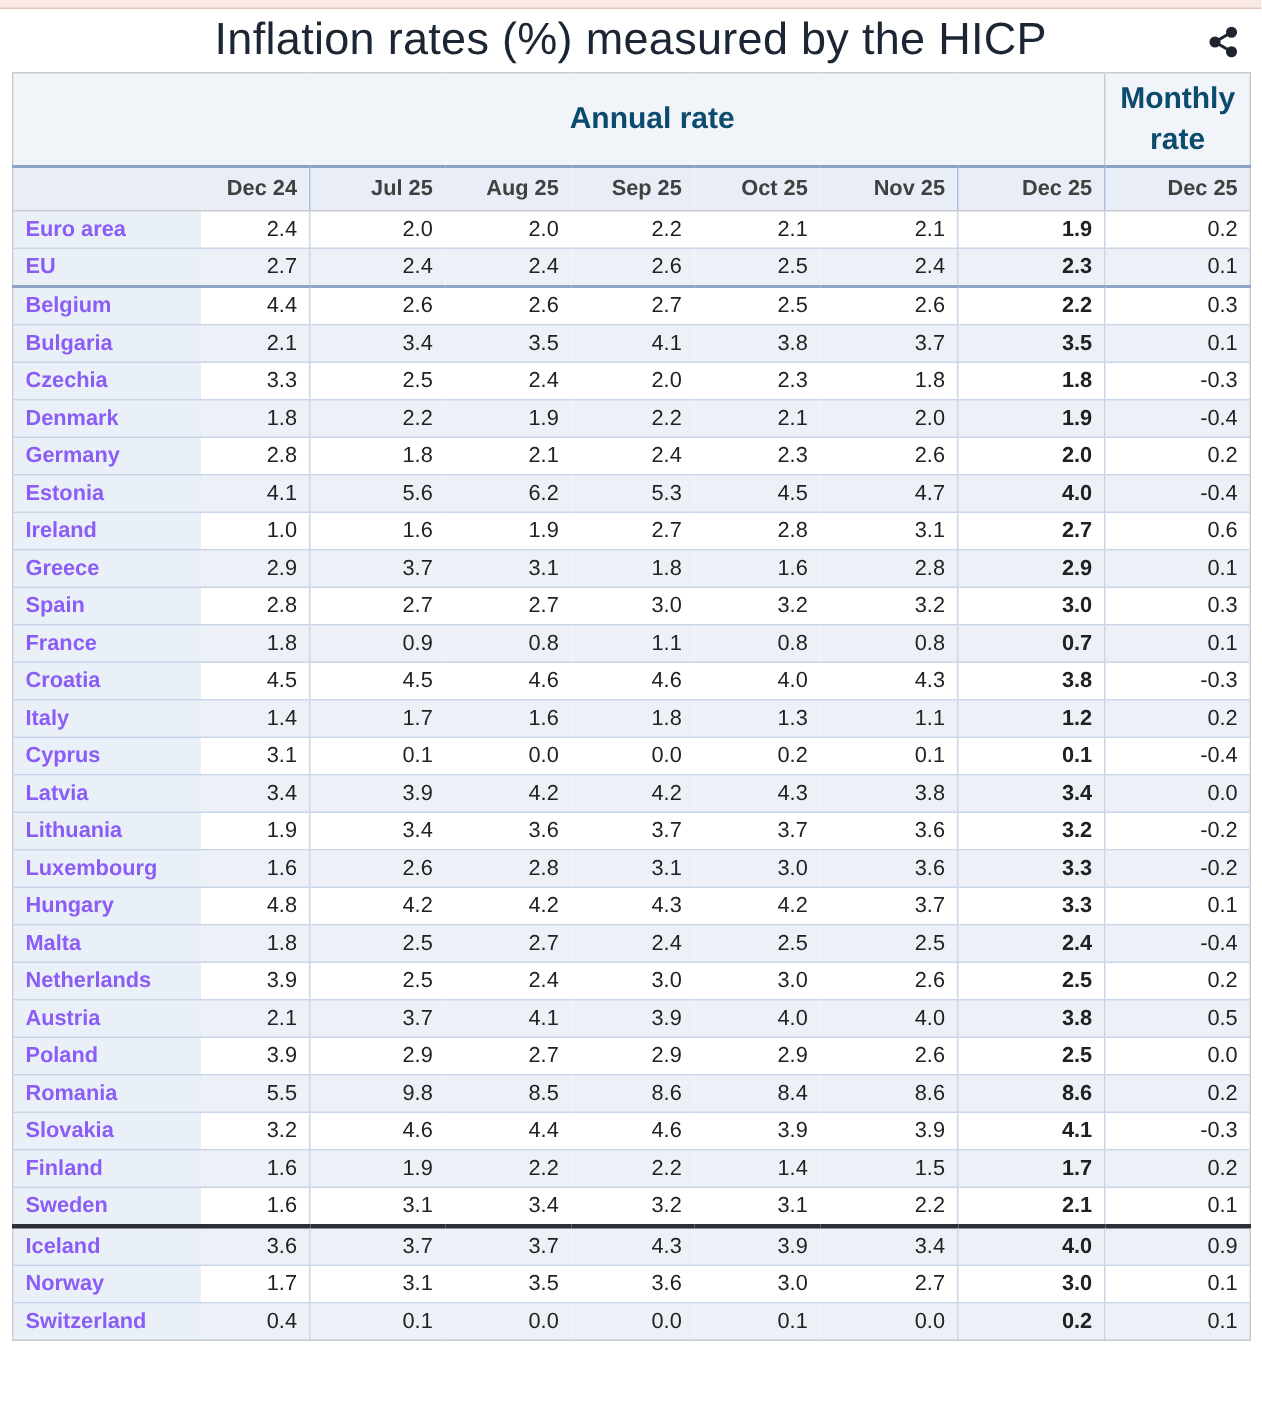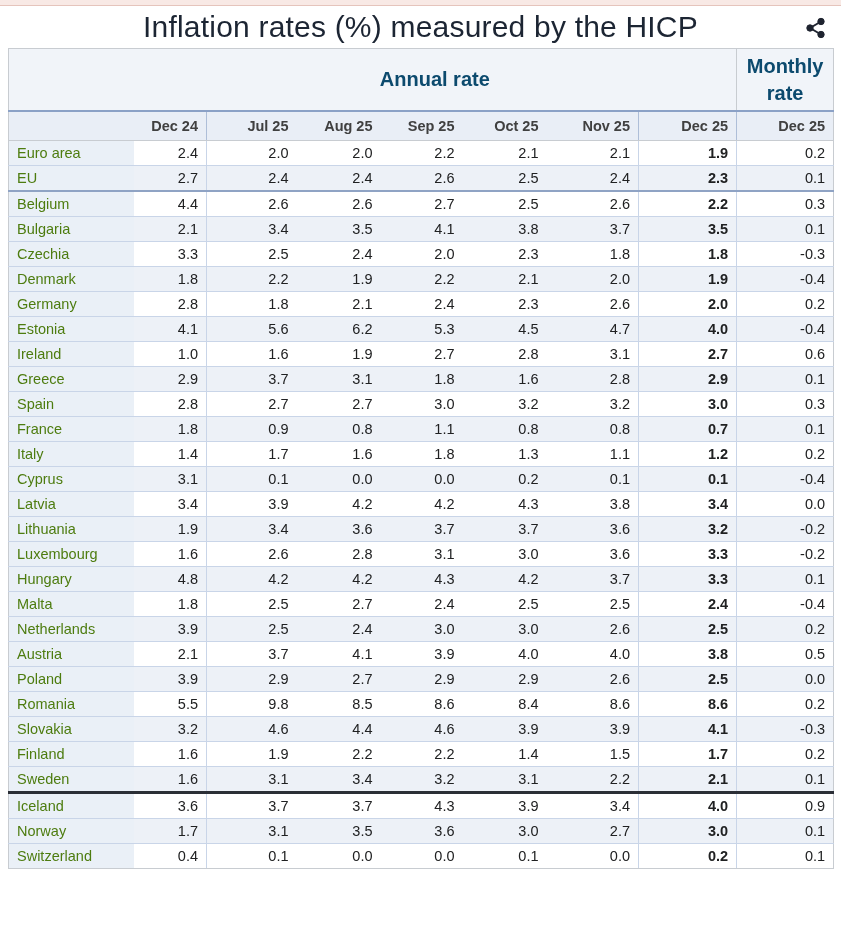--- a/index.html
+++ b/index.html
@@ -34,21 +34,21 @@
     padding:0 8px;border-top:2px solid #8ba1c6;border-bottom:2px solid #7f98c0;
   }
   .month-row th.v-sep{border-right:1px solid #aebed8;}
   .month-row th:first-child{border-left:1px solid #c8ccd1;}
   .month-row th:last-child{border-right:1px solid #c8ccd1;}
   tbody th,tbody td{
     height:24px;padding:0 8px;border-bottom:1px solid #c9d5e8;
     vertical-align:middle;
   }
   tbody th{
-    background:#eaf0f7;text-align:left;font-weight:normal;color:#4d7c0f;
+    background:#eaf0f7;text-align:left;font-weight:bold;color:#8b5cf6;
     border-left:1px solid #c8ccd1;
   }
   tbody td{text-align:right;background:#fff;}
   tbody tr:nth-child(even) td{background:#edf1f7;}
   tbody td.v-sep{border-right:1px solid #c9d5e8;}
   tbody td:last-child{border-right:1px solid #c8ccd1;}
   tbody td.bold-col{font-weight:bold;}
   tr.end-aggregate th,tr.end-aggregate td{border-bottom:2px solid #8fa3c4;}
   tr.end-eu th,tr.end-eu td{border-bottom:3px solid #2b2f36;}
   tr:last-child th,tr:last-child td{border-bottom:1px solid #c8ccd1;}
@@ -232,20 +232,31 @@
         <td class="v-sep">1.8</td>
         <td>0.9</td>
         <td>0.8</td>
         <td>1.1</td>
         <td>0.8</td>
         <td class="v-sep">0.8</td>
         <td class="v-sep bold-col">0.7</td>
         <td>0.1</td>
       </tr>
       <tr>
+        <th>Croatia</th>
+        <td class="v-sep">4.5</td>
+        <td>4.5</td>
+        <td>4.6</td>
+        <td>4.6</td>
+        <td>4.0</td>
+        <td class="v-sep">4.3</td>
+        <td class="v-sep bold-col">3.8</td>
+        <td>-0.3</td>
+      </tr>
+      <tr>
         <th>Italy</th>
         <td class="v-sep">1.4</td>
         <td>1.7</td>
         <td>1.6</td>
         <td>1.8</td>
         <td>1.3</td>
         <td class="v-sep">1.1</td>
         <td class="v-sep bold-col">1.2</td>
         <td>0.2</td>
       </tr>

